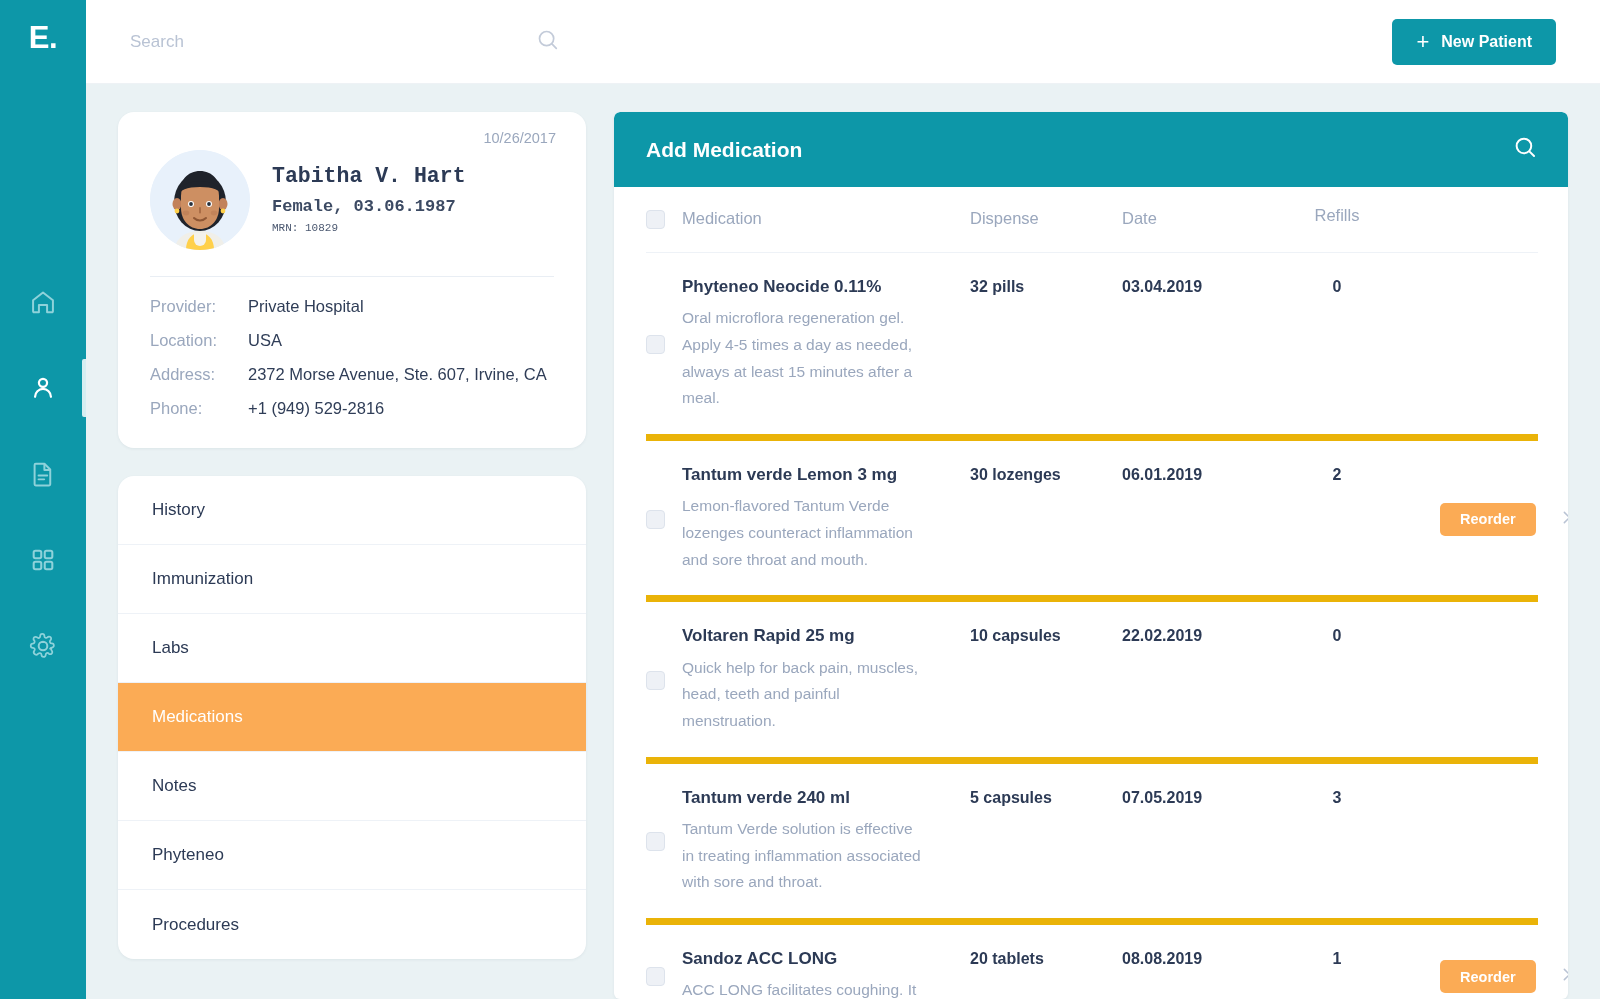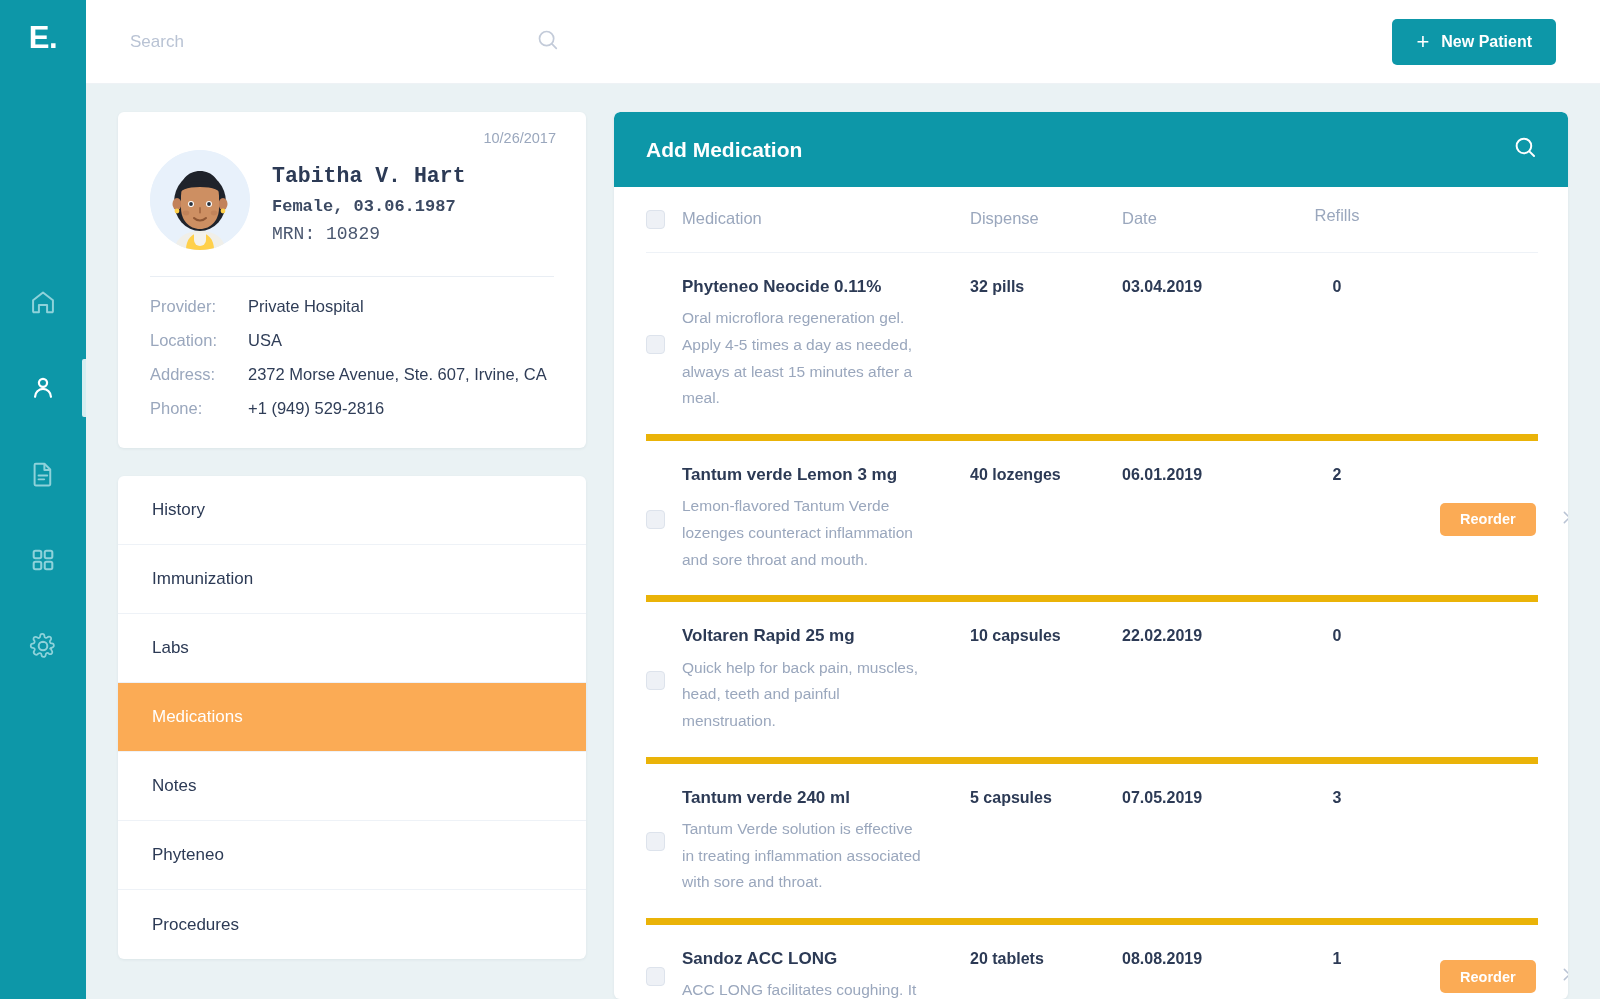--- a/index.html
+++ b/index.html
@@ -72,39 +72,39 @@
   .body-area {
     flex: 1; display: flex; gap: 28px;
     padding: 28px 32px 0 32px;
     min-height: 0;
   }
 
   
   .col-left { width: 468px; flex: 0 0 468px; display: flex; flex-direction: column; gap: 28px; }
 
   .card {
-    background: #ffffff; border-radius: 6px;
+    background: #ffffff; border-radius: 16px;
     box-shadow: 0 1px 3px rgba(40,70,90,0.07);
   }
 
   .patient-card { padding: 24px 32px 30px 32px; position: relative; }
   .visit-date {
     position: absolute; right: 30px; top: 18px;
     font-size: 14.5px; color: #9aa7bd;
   }
   .patient-head { display: flex; align-items: flex-start; gap: 22px; padding-top: 14px; font-family: Liberation Mono, monospace; }
   .avatar {
     width: 100px; height: 100px; border-radius: 50%;
     background: #e8f1fb; flex: 0 0 100px;
     position: relative; overflow: hidden;
   }
   .patient-meta { padding-top: 12px; }
   .patient-name { font-size: 21.5px; font-weight: bold; color: #2c3a55; line-height: 1.35; }
   .patient-sub { font-size: 17px; font-weight: bold; color: #3c4a63; line-height: 1.6; margin-top: 2px;}
-  .patient-mrn { font-size: 18px; color: #4b5870; line-height: 1.6; }
+  .patient-mrn { font-size: 11px; color: #4b5870; line-height: 1.6; }
 
   .divider { height: 1px; background: #e9eef4; margin: 26px 0 0 0; }
 
   .info-list { margin-top: 20px; }
   .info-row { display: flex; align-items: center; margin-bottom: 15px; }
   .info-row:last-child { margin-bottom: 0; }
   .info-label { width: 98px; flex: 0 0 98px; font-size: 16.5px; color: #9aa7bd; }
   .info-value { font-size: 16.5px; color: #2f3d57; }
 
   
@@ -389,21 +389,21 @@
 
             <div class="trow">
               <div class="c-check">
                 <span class="checkbox"></span>
               </div>
               <div class="c-med">
                 <div class="med-name">Tantum verde Lemon 3 mg</div>
                 <div class="med-desc">Lemon-flavored Tantum Verde lozenges counteract inflammation and sore throat and mouth.</div>
               </div>
               <div class="c-disp">
-                <div class="cell-val">40 lozenges</div>
+                <div class="cell-val">30 lozenges</div>
               </div>
               <div class="c-date">
                 <div class="cell-val">06.01.2019</div>
               </div>
               <div class="c-ref">
                 <div class="cell-val">2</div>
               </div>
               <div class="c-act">
                 <button class="reorder-btn">Reorder</button>
                 <span class="close-x">

